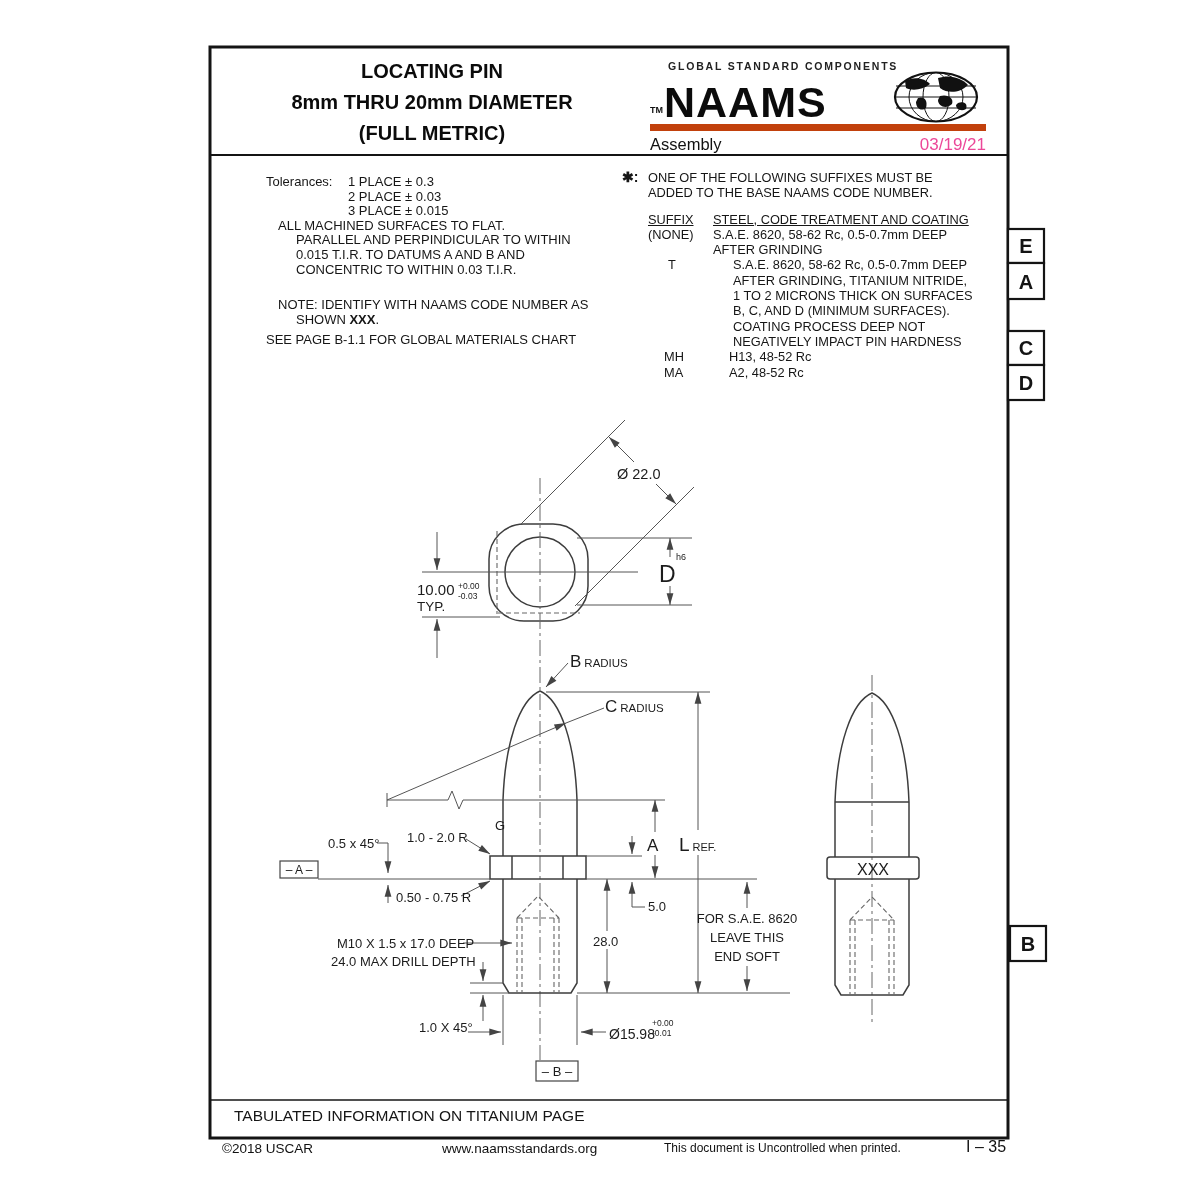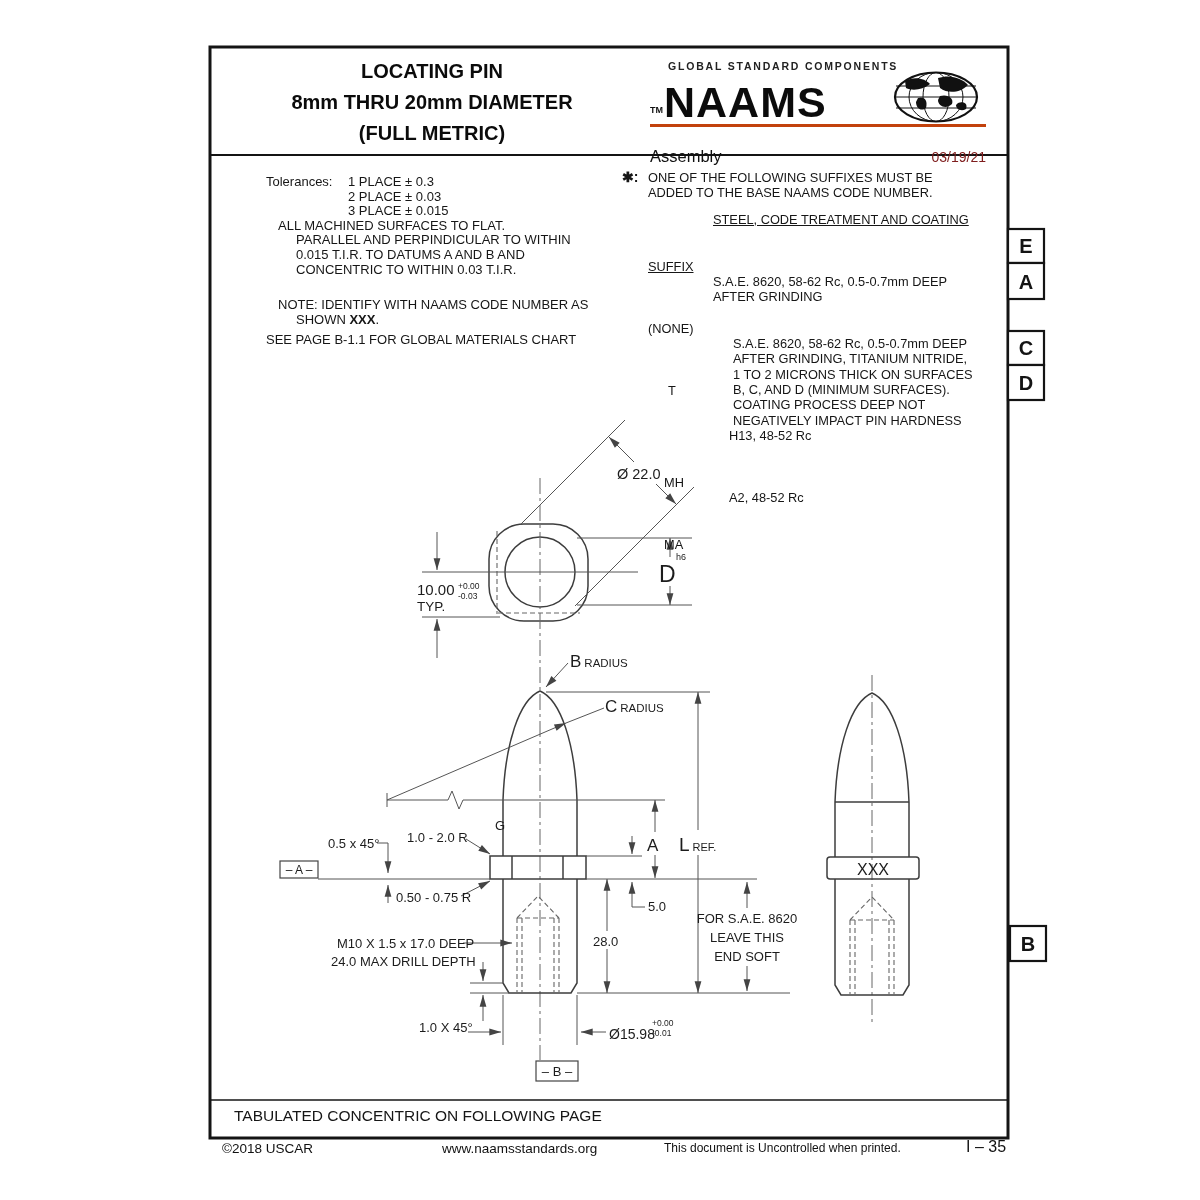--- a/index.html
+++ b/index.html
@@ -5,42 +5,42 @@
   html,body{margin:0;padding:0;background:#fff;}
   .page{position:relative;width:1200px;height:1200px;background:#fff;overflow:hidden;
         font-family:"Liberation Sans", sans-serif;color:#111;}
   svg.draw{position:absolute;left:0;top:0;}
   .abs{position:absolute;}
   
   .title-block{left:232px;top:56px;width:400px;text-align:center;
                font-weight:bold;font-size:20px;line-height:31px;color:#0b0b0b;}
   .brand{left:650px;top:60px;width:336px;}
   .brand .tagline{margin-left:18px;font-size:10.5px;font-weight:bold;letter-spacing:1.8px;color:#222;}
-  .brand .logo-row{display:flex;align-items:flex-end;border-bottom:3px solid #c2410c;padding-bottom:2px;}
+  .brand .logo-row{display:flex;align-items:flex-end;border-bottom:7px solid #c2410c;padding-bottom:2px;}
   .brand .tm{font-size:9px;font-weight:bold;margin-right:1px;margin-bottom:7px;}
   .brand .name{font-size:43px;font-weight:bold;letter-spacing:1px;line-height:40px;color:#0b0b0b;}
   .brand .globe{margin-left:8px;margin-bottom:0px;}
-  .brand .sub-row{display:flex;justify-content:space-between;align-items:baseline;margin-top:20px;}
+  .brand .sub-row{display:flex;justify-content:space-between;align-items:baseline;margin-top:4px;}
   .brand .division{font-size:16.5px;color:#111;}
-  .brand .date{font-size:14px;color:#7f1d1d;}
+  .brand .date{font-size:17px;color:#ec4899;}
   
   .notes-left{left:266px;top:175px;font-size:13px;line-height:14.6px;color:#161616;white-space:nowrap;}
   .nl-ind1{padding-left:12px;}
   .nl-ind2{padding-left:30px;}
   .tol-row{display:flex;}
   .tol-label{width:82px;}
   .mt8{margin-top:21px;}
   .mt6{margin-top:6px;}
   .b{font-weight:bold;}
   .notes-right{left:622px;top:170px;font-size:12.8px;line-height:15.3px;color:#161616;white-space:nowrap;}
   .star-row{display:flex;}
   .star{font-size:14px;font-weight:bold;width:26px;}
   .sfx-table{margin-left:26px;margin-top:11px;}
   .sfx-row{display:flex;}
-  .sfx-c1{width:65px;margin-top:47px;}
+  .sfx-c1{width:65px;}
   .sfx-c1.center{padding-left:20px;}
   .sfx-c1.mh{padding-left:16px;}
   .underline{text-decoration:underline;}
   
   .tabulated{left:234px;top:1107px;font-size:15.5px;color:#161616;}
   .f-copyright{left:222px;top:1141px;font-size:13.5px;}
   .f-site{left:442px;top:1141px;font-size:13.5px;}
   .f-uncontrolled{left:664px;top:1141px;font-size:12px;}
   .f-page{left:966px;top:1138px;font-size:16px;}
 </style>
@@ -332,19 +332,19 @@
         <div class="sfx-c1 mh">MH</div>
         <div>H13, 48-52 Rc</div>
       </div>
       <div class="sfx-row">
         <div class="sfx-c1 mh">MA</div>
         <div>A2, 48-52 Rc</div>
       </div>
     </div>
   </div>
 
-  <div class="abs tabulated">TABULATED CONCENTRIC ON FOLLOWING PAGE</div>
+  <div class="abs tabulated">TABULATED INFORMATION ON TITANIUM PAGE</div>
   <div class="abs f-copyright">©2018 USCAR</div>
   <div class="abs f-site">www.naamsstandards.org</div>
   <div class="abs f-uncontrolled">This document is Uncontrolled when printed.</div>
   <div class="abs f-page">I – 35</div>
 
 </div>
 
 </body></html>

